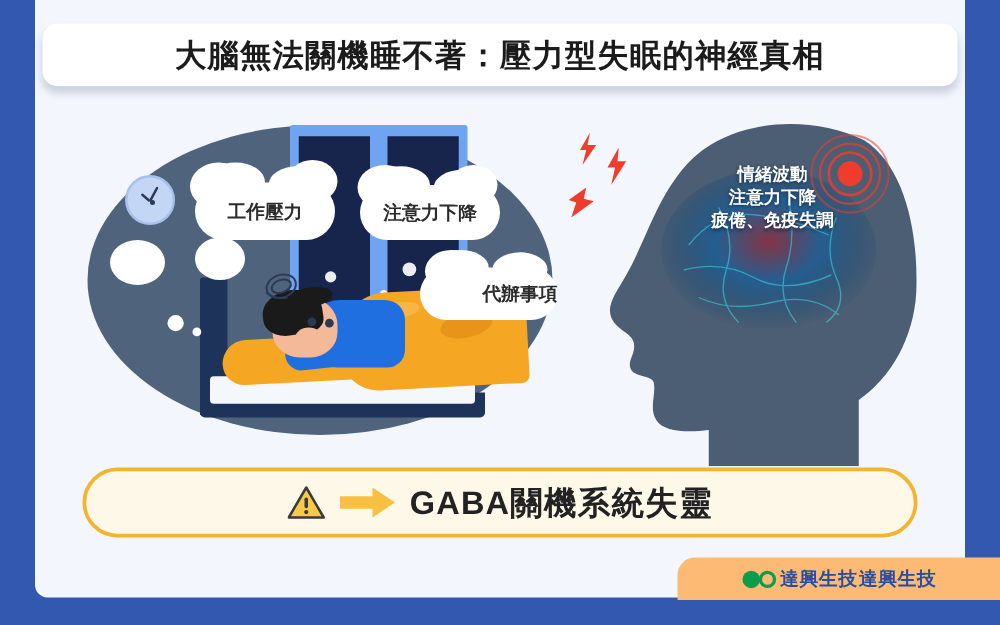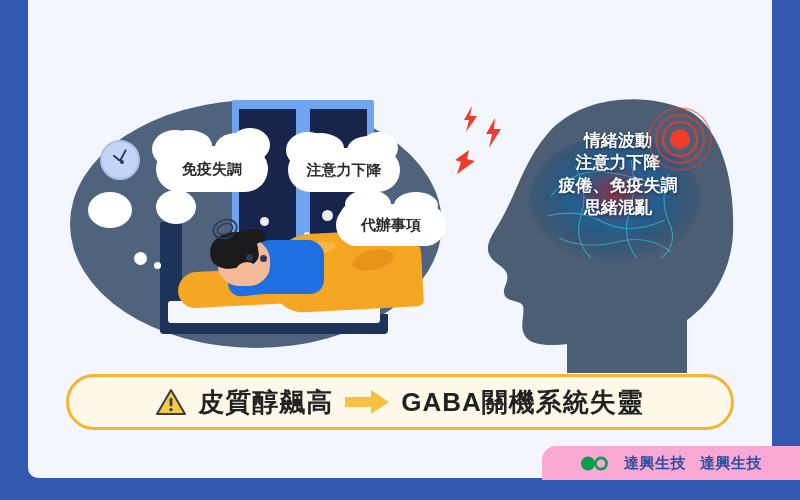--- a/index.html
+++ b/index.html
@@ -334,21 +334,21 @@
   .brain-text {
     position: absolute;
     left: 48px;
     top: 42px;
     width: 230px;
     text-align: center;
     z-index: 8;
     line-height: 1.32;
   }
   .brain-line {
-    font-size: 17px;
+    font-size: 14px;
     font-weight: bold;
     color: #ffffff;
     white-space: nowrap;
     text-shadow: 0 1px 3px rgba(10, 25, 50, .75);
   }
   .bolt {
     position: absolute;
     z-index: 9;
   }
   .pulse {
@@ -387,44 +387,47 @@
   .warn-icon { width: 30px; height: 30px; flex: none; }
   .arrow-icon { width: 44px; height: 26px; flex: none; }
 
   
   .footer-tab {
     position: absolute;
     right: 0;
     top: 446px;
     width: 258px;
     height: 34px;
-    background: #f9a8d4;
+    background: #fdba74;
     border-radius: 14px 0 0 0;
     display: flex;
     align-items: center;
     justify-content: center;
-    gap: 14px;
+    gap: 1px;
     z-index: 25;
   }
   .logo-mark { width: 30px; height: 15px; flex: none; }
   .logo-text {
     font-size: 15px;
     font-weight: bold;
     color: #2a4fa0;
     white-space: nowrap;
     letter-spacing: .5px;
   }
 </style>
 </head>
 <body>
 
 <div id="canvas">
 
   <div class="inner-panel"></div>
 
+  <div class="title-bar">
+    <div class="title-text">大腦無法關機睡不著：壓力型失眠的神經真相</div>
+  </div>
 
   <div class="left-scene">
 
     <div class="scene-oval"></div>
 
     <div class="window-frame">
       <div class="window-pane pane-l"></div>
       <div class="window-pane pane-r"></div>
     </div>
     <div class="snow" style="left:200px; top:125px; width:9px;  height:9px;"></div>
@@ -461,37 +464,37 @@
       <g fill="none" stroke="#2b3b55" stroke-width="1.6">
         <ellipse cx="17" cy="15" rx="12" ry="9" transform="rotate(-20 17 15)"></ellipse>
         <ellipse cx="17" cy="15" rx="8" ry="5" transform="rotate(-20 17 15)"></ellipse>
         <path d="M5 20 Q 12 26 22 24"></path>
       </g>
     </svg>
 
     <div class="bub-lobe" style="left:92px;  top:38px;  width:46px; height:38px;"></div>
     <div class="bub-lobe" style="left:170px; top:36px;  width:40px; height:34px;"></div>
     <div class="bubble" style="left:96px; top:54px; width:112px; height:46px;">
-      <span>免疫失調</span>
+      <span>工作壓力</span>
     </div>
 
     <div class="bub-lobe" style="left:226px; top:40px; width:44px; height:36px;"></div>
     <div class="bub-lobe" style="left:300px; top:40px; width:38px; height:32px;"></div>
     <div class="bubble" style="left:228px; top:56px; width:112px; height:44px;">
       <span>注意力下降</span>
     </div>
 
     <div class="bub-lobe" style="left:28px; top:100px; width:44px; height:36px;"></div>
     <div class="bub-lobe" style="left:96px; top:98px;  width:40px; height:34px;"></div>
     <div class="bub-dot" style="left:74px; top:160px; width:13px; height:13px;"></div>
     <div class="bub-dot" style="left:94px; top:170px; width:7px;  height:7px;"></div>
 
     <div class="bub-lobe" style="left:280px; top:108px; width:42px; height:34px;"></div>
     <div class="bub-lobe" style="left:340px; top:110px; width:34px; height:28px;"></div>
-    <div class="bubble" style="left:276px; top:112px; width:110px; height:42px;">
+    <div class="bubble" style="left:276px; top:122px; width:110px; height:42px;justify-content:flex-end;">
       <span>代辦事項</span>
     </div>
   </div>
 
   <div class="right-scene">
 
     <svg class="head-silhouette" viewBox="0 0 320 285">
       <defs>
         <radialGradient id="brainGlow" cx="50%" cy="45%" r="55%">
           <stop offset="0%" stop-color="#8e2c3c" stop-opacity=".85"></stop>
@@ -530,31 +533,29 @@
       <circle cx="33" cy="33" r="31" fill="none" stroke="#ef3c2d" stroke-width="1.6" opacity=".55"></circle>
       <circle cx="33" cy="33" r="24" fill="none" stroke="#ef3c2d" stroke-width="1.8" opacity=".7"></circle>
       <circle cx="33" cy="33" r="17" fill="none" stroke="#ef3c2d" stroke-width="2.2" opacity=".85"></circle>
       <circle cx="33" cy="33" r="10" fill="#ef3c2d"></circle>
     </svg>
 
     <div class="brain-text">
       <div class="brain-line">情緒波動</div>
       <div class="brain-line">注意力下降</div>
       <div class="brain-line">疲倦、免疫失調</div>
-      <div class="brain-line">思緒混亂</div>
     </div>
   </div>
 
   <div class="banner">
     <svg class="warn-icon" viewBox="0 0 30 30">
       <path d="M15 3 L29 27 L1 27 Z" fill="#f7c948" stroke="#3a3a3a" stroke-width="2" stroke-linejoin="round"></path>
       <rect x="13.6" y="11" width="2.8" height="8.5" rx="1.4" fill="#3a3a3a"></rect>
       <circle cx="15" cy="22.6" r="1.7" fill="#3a3a3a"></circle>
     </svg>
-    <span class="banner-text">皮質醇飆高</span>
     <svg class="arrow-icon" viewBox="0 0 44 26">
       <polygon points="0,8 26,8 26,1 44,13 26,25 26,18 0,18" fill="#f7c043"></polygon>
     </svg>
     <span class="banner-text">GABA關機系統失靈</span>
   </div>
 
   <div class="footer-tab">
     <svg class="logo-mark" viewBox="0 0 30 15">
       <circle cx="8" cy="7.5" r="7" fill="#0a9d4b"></circle>
       <circle cx="21" cy="7.5" r="5.6" fill="none" stroke="#0a9d4b" stroke-width="2.6"></circle>

